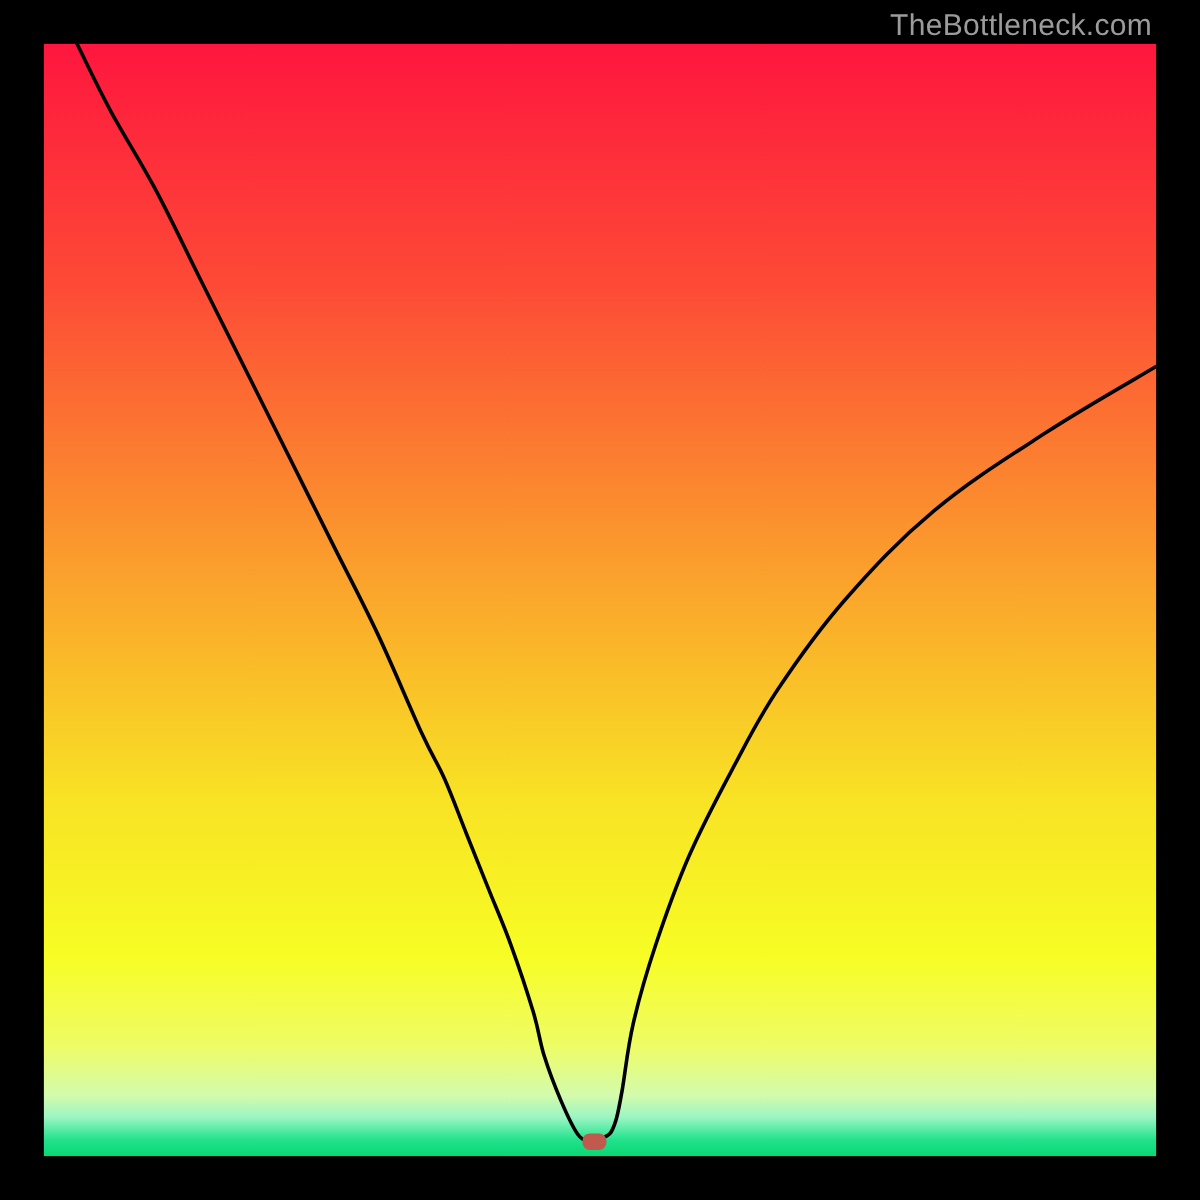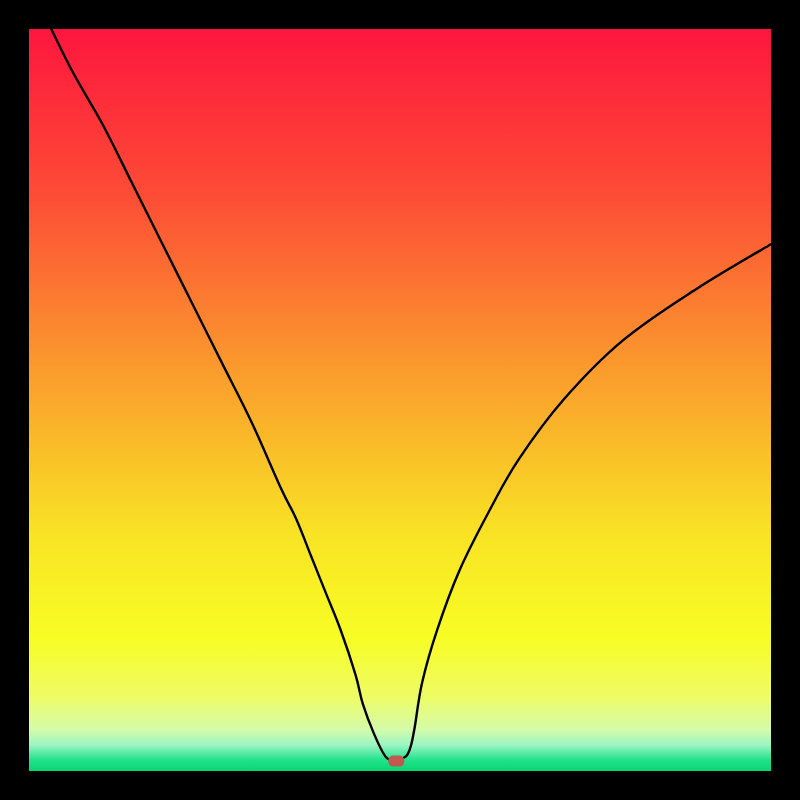--- a/index.html
+++ b/index.html
@@ -69,13 +69,14 @@
             <stop offset="100%" stop-color="#08d673"></stop>
           </linearGradient>
       </defs>
       <rect x="0" y="0" width="742" height="742" fill="url(#bg-grad)"></rect>
     </svg>
     <svg class="curve" viewBox="0 0 742 742" preserveAspectRatio="none">
       <path id="curve-path" fill="none" stroke="#000" stroke-width="2.4" stroke-linecap="round" stroke-linejoin="round" d="M 22.259999999999998 0 C 26.266799999999996 8.013600000000016 35.1708 27.15720000000009 44.519999999999996 44.520000000000095 C 53.86919999999999 61.8828000000001 63.5152 76.42600000000007 74.2 96.46000000000004 C 84.88480000000001 116.494 93.19520000000001 134.45039999999995 103.88000000000001 155.81999999999994 C 114.5648 177.18959999999993 122.8752 193.81040000000004 133.56 215.18000000000006 C 144.2448 236.54960000000008 152.5552 253.17040000000003 163.24 274.54 C 173.9248 295.9096 182.23520000000002 312.5304 192.92000000000002 333.9 C 203.6048 355.26959999999997 211.9152 370.55480000000006 222.6 393.26000000000005 C 233.2848 415.96520000000004 244.26640000000003 442.6772 252.28000000000003 460.04 C 260.2936 477.4028 261.7776 477.6996 267.12 489.71999999999997 C 272.4624 501.74039999999997 276.6176 513.464 281.96 526.82 C 287.3024 540.176 291.4576 550.5640000000001 296.8 563.9200000000001 C 302.1424 577.2760000000001 306.2976 586.3284 311.64 601.02 C 316.9824 615.7116 322.4732 632.184 326.48 645.54 C 330.4868 658.896 330.56100000000004 664.5352 333.90000000000003 675.22 C 337.23900000000003 685.9048 341.02320000000003 695.5508 345.03000000000003 704.9 C 349.0368 714.2492 352.82099999999997 722.4853999999999 356.15999999999997 727.16 C 359.49899999999997 731.8346 360.9088 730.2022 363.58 730.87 C 366.2512 731.5378000000001 368.9966 731.27068 371 730.87 C 373.0034 730.46932 373.3744 729.57892 374.71 728.644 C 376.0456 727.70908 377.0844 727.9465200000001 378.42 725.676 C 379.7556 723.40548 380.7944 721.10528 382.13 716.03 C 383.4656 710.95472 383.83660000000003 708.8326 385.84000000000003 697.48 C 387.84340000000003 686.1274000000001 389.25320000000005 670.3228 393.26000000000005 652.96 C 397.26680000000005 635.5972 401.422 621.054 408.1 601.02 C 414.778 580.986 421.01079999999996 563.0296 430.35999999999996 541.66 C 439.70919999999995 520.2904 449.3552 502.334 460.04 482.3 C 470.7248 462.266 476.36400000000003 450.394 489.72 430.36 C 503.076 410.326 515.5416 392.3696 534.24 371 C 552.9384 349.6304 569.5592 331.67400000000004 593.6 311.64000000000004 C 617.6408 291.60600000000005 641.0880000000001 277.0628 667.8000000000001 259.7 C 694.5120000000001 242.3372 728.644 223.19360000000006 742 215.18000000000006"></path>
       <rect id="marker-dot" rx="5" ry="5" width="16" height="11" fill="#c05a4f" x="359.29" y="726.612"></rect>
     </svg>
   </div>
+  <div class="watermark">TheBottleneck.com</div>
 </div>
 
 </body></html>

